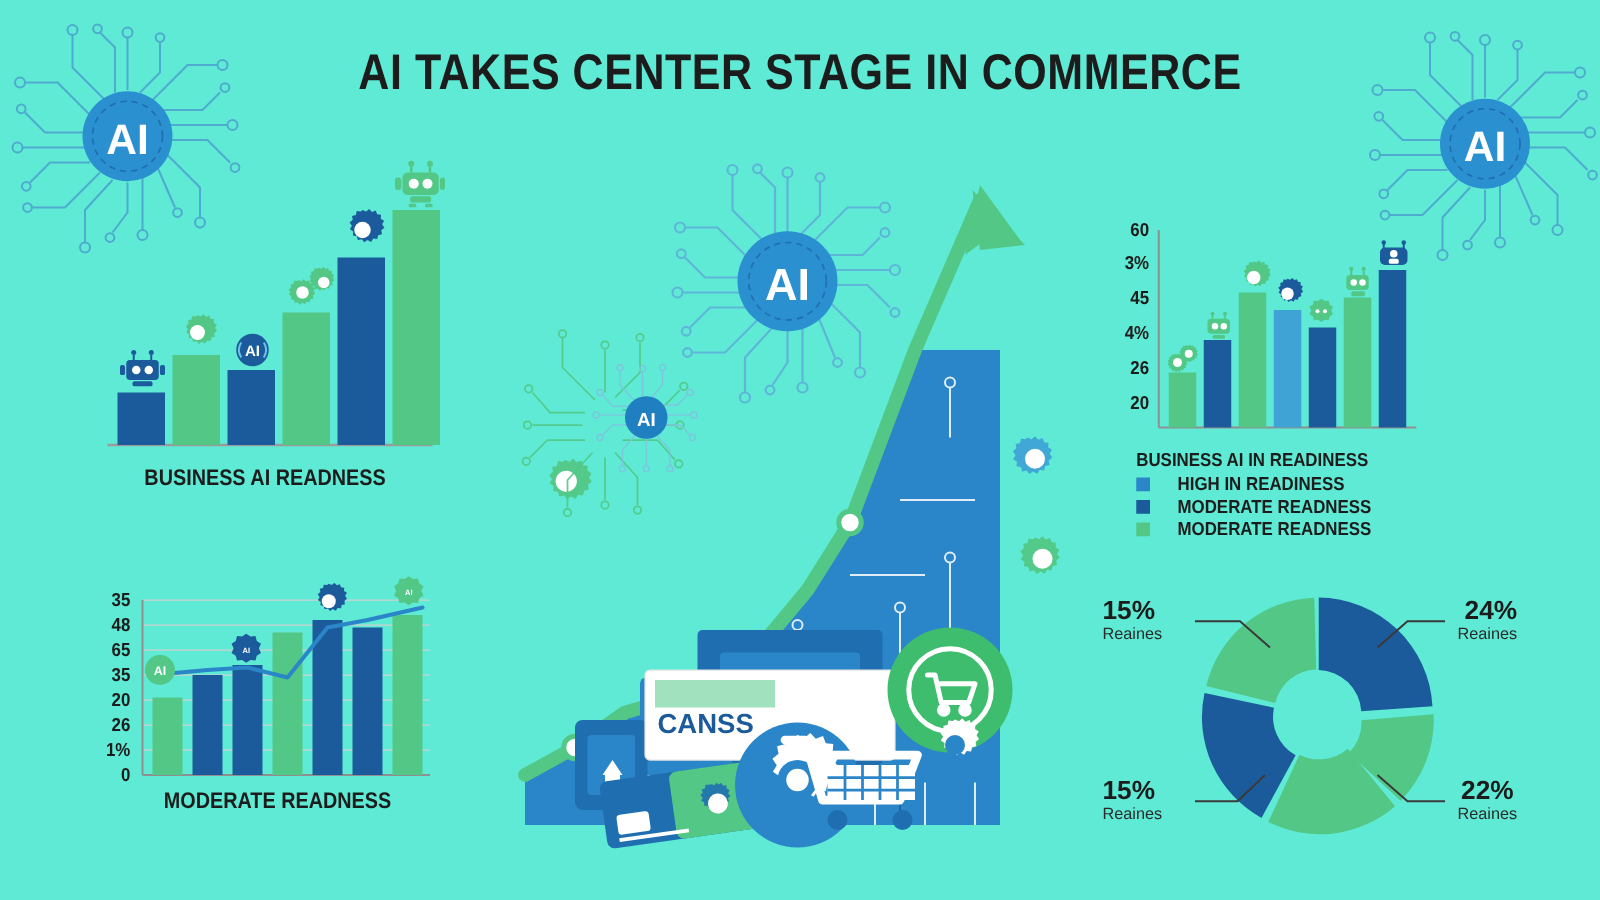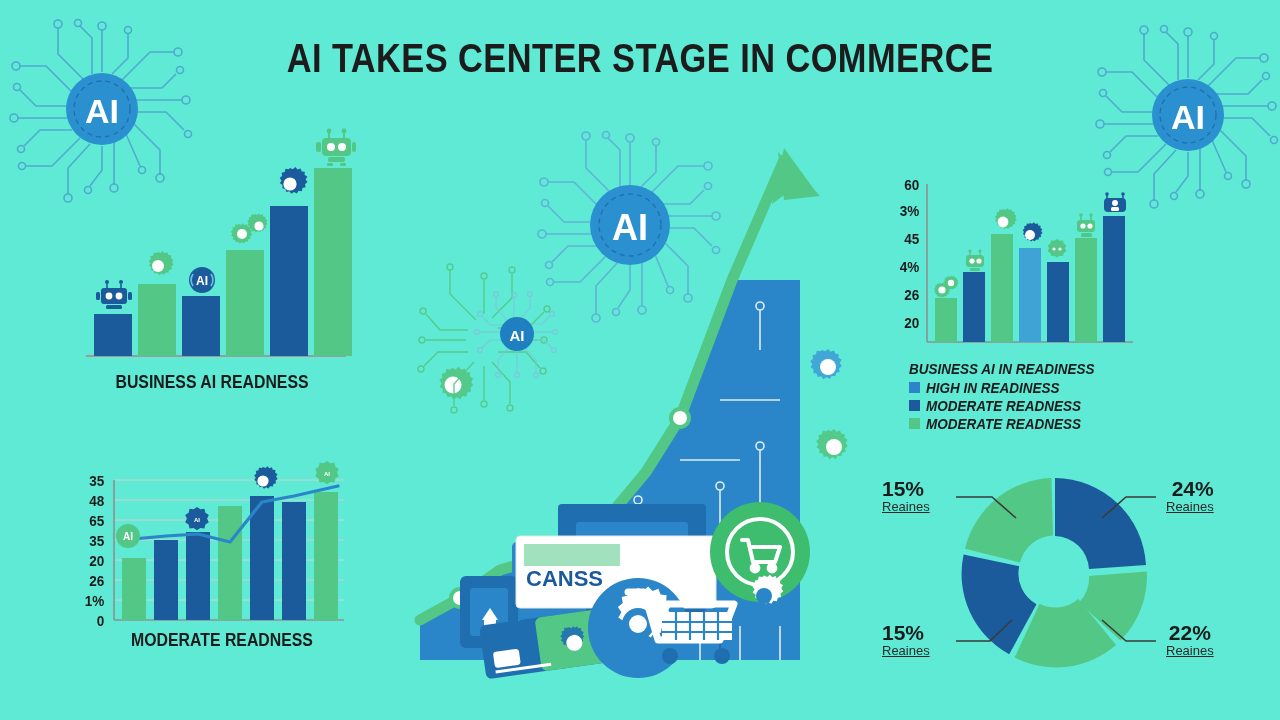--- a/index.html
+++ b/index.html
@@ -47,45 +47,45 @@
     position:absolute;
     font-family:"Liberation Sans", sans-serif;
     font-weight:700;
     font-size:15px;
     color:#1c1c1c;
     text-align:right;
     transform:scaleX(0.9);
   }
 
   
-  .legend { position:absolute;font-style:italic; }
+  .legend { position:absolute; }
   .legend-title {
     font-family:"Liberation Sans", sans-serif;
     font-weight:700; font-size:15px; color:#1c1c1c;
     white-space:nowrap; transform:scaleX(0.9); transform-origin:left center;
     margin-bottom:2px;
   }
-  .legend-row { display:flex; align-items:center; gap:6px; margin-top:1px; }
+  .legend-row { display:flex; align-items:center; gap:22px; margin-top:1px; }
   .legend-swatch { width:11px; height:11px; flex:none; }
   .legend-label {
     font-family:"Liberation Sans", sans-serif;
     font-weight:700; font-size:15px; color:#1c1c1c;
     white-space:nowrap; transform:scaleX(0.9); transform-origin:left center;
   }
 
   
   .donut-wrap { position:absolute; }
   .donut-label { position:absolute; }
   .donut-pct {
     font-family:"Liberation Sans", sans-serif;
     font-weight:700; font-size:21px; color:#1c1c1c; line-height:1;
   }
   .donut-sub {
     font-family:"Liberation Sans", sans-serif;
-    font-weight:400; font-size:13px; color:#2a2a2a; line-height:1.2;text-decoration:underline;
+    font-weight:400; font-size:13px; color:#2a2a2a; line-height:1.2;
   }
 
   
   .hero { position:absolute; }
 </style>
 </head>
 <body>
 
 <div class="stage">
 

